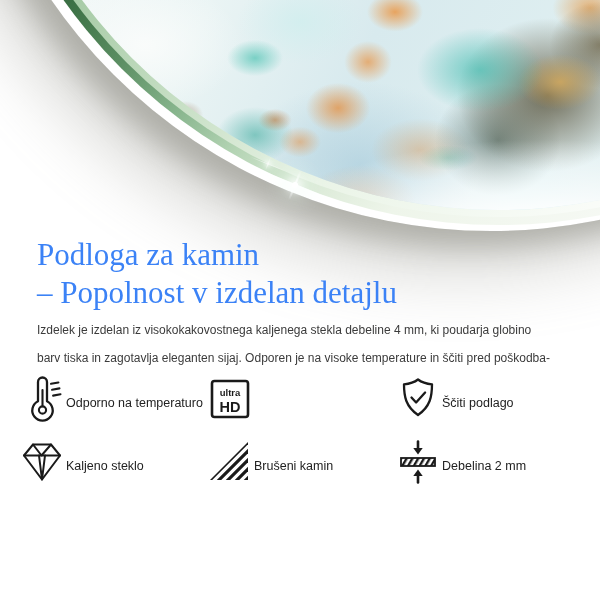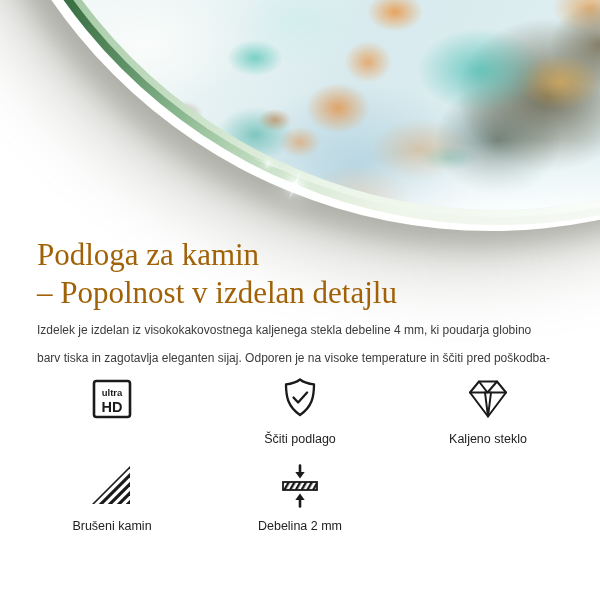--- a/index.html
+++ b/index.html
@@ -53,27 +53,27 @@
   .sparkle .ray-short{position:absolute;left:-1px;top:-16px;width:2px;height:32px;
     background:linear-gradient(180deg,rgba(255,255,255,0),#fff 50%,rgba(255,255,255,0));}
   .sparkle .core{position:absolute;left:-3px;top:-3px;width:6px;height:6px;border-radius:50%;background:#fff;
     box-shadow:0 0 10px 4px rgba(255,255,255,.95),0 0 22px 8px rgba(235,255,245,.6);}
   .sparkle.main{left:295px;top:185px;transform:rotate(22deg);}
   .sparkle.mini{left:268px;top:164px;transform:rotate(22deg) scale(.42);opacity:.8;}
 
   
   .content{position:relative;}
   .headline{margin:0 0 0 37px;font-family:"Liberation Serif",serif;font-weight:400;
-    font-size:31px;line-height:38px;color:#a16207;}
+    font-size:31px;line-height:38px;color:#3b82f6;}
   .lede{margin:4px 0 0 37px;font-size:12px;line-height:28px;color:#3b3b3b;}
   .lede .pline{white-space:nowrap;}
 
   
   .features{margin:3px 18px 0 18px;display:grid;grid-template-columns:1fr 1fr 1fr;row-gap:15px;}
-  .feature{display:flex;flex-direction:column;align-items:center;}
+  .feature{display:flex;flex-direction:row;align-items:center;}
   .ficon{width:48px;height:48px;display:flex;align-items:center;justify-content:center;}
   .ficon svg{width:48px;height:48px;}
   .flabel{margin-top:8px;font-size:12.5px;line-height:16px;color:#222;white-space:nowrap;}
   .ic{stroke:#1a1a1a;fill:none;stroke-width:2.3;stroke-linecap:round;stroke-linejoin:round;}
   .icfill{fill:#1a1a1a;stroke:none;}
   .ictext{fill:#1a1a1a;font-family:"Liberation Sans",sans-serif;font-weight:700;}
 </style>
 </head>
 <body>
 
@@ -100,20 +100,35 @@
     <div>– Popolnost v izdelan detajlu</div>
   </h1>
 
   <div class="lede">
     <div class="pline">Izdelek je izdelan iz visokokakovostnega kaljenega stekla debeline 4 mm, ki poudarja globino</div>
     <div class="pline">barv tiska in zagotavlja eleganten sijaj. Odporen je na visoke temperature in ščiti pred poškodba-</div>
   </div>
 
   <div class="features">
 
+    <div class="feature">
+      <div class="ficon">
+        <svg viewBox="0 0 48 48">
+          <path class="ic" d="M20 7 a4.5 4.5 0 0 1 9 0 v19.2 a10.2 10.2 0 1 1 -9 0 Z"></path>
+          <circle class="ic" style="stroke-width:2.1" cx="24.5" cy="35" r="3.6"></circle>
+          <line class="ic" style="stroke-width:2.1" x1="24.5" y1="15" x2="24.5" y2="31.2"></line>
+          <g class="ic" style="stroke-width:2.1" transform="rotate(-10 38 14)">
+            <line x1="34" y1="8" x2="41.5" y2="8"></line>
+            <line x1="34" y1="14" x2="41.5" y2="14"></line>
+            <line x1="34" y1="20" x2="41.5" y2="20"></line>
+          </g>
+        </svg>
+      </div>
+      <div class="flabel">Odporno na temperaturo</div>
+    </div>
 
     <div class="feature">
       <div class="ficon">
         <svg viewBox="0 0 48 48">
           <rect class="ic" style="stroke-width:2.6" x="6" y="6" width="36" height="36" rx="2.5"></rect>
           <text class="ictext" x="24" y="21" font-size="9.5" text-anchor="middle">ultra</text>
           <text class="ictext" x="24" y="36.5" font-size="14.5" text-anchor="middle">HD</text>
         </svg>
       </div>
     </div>

